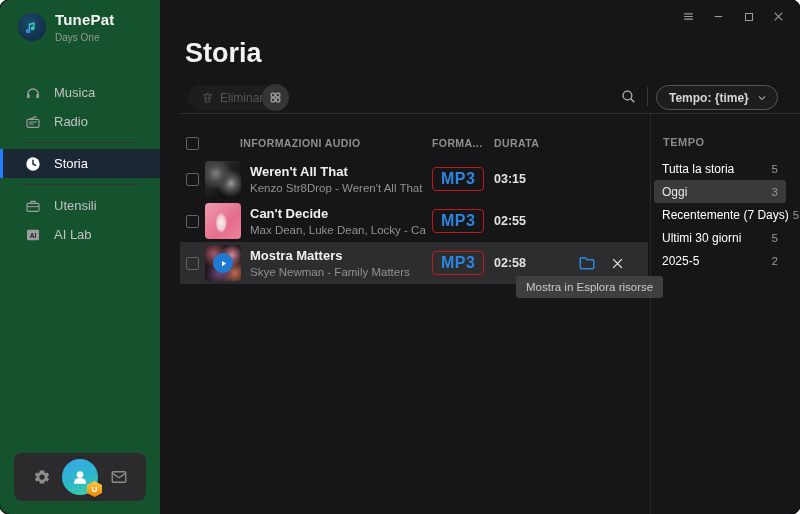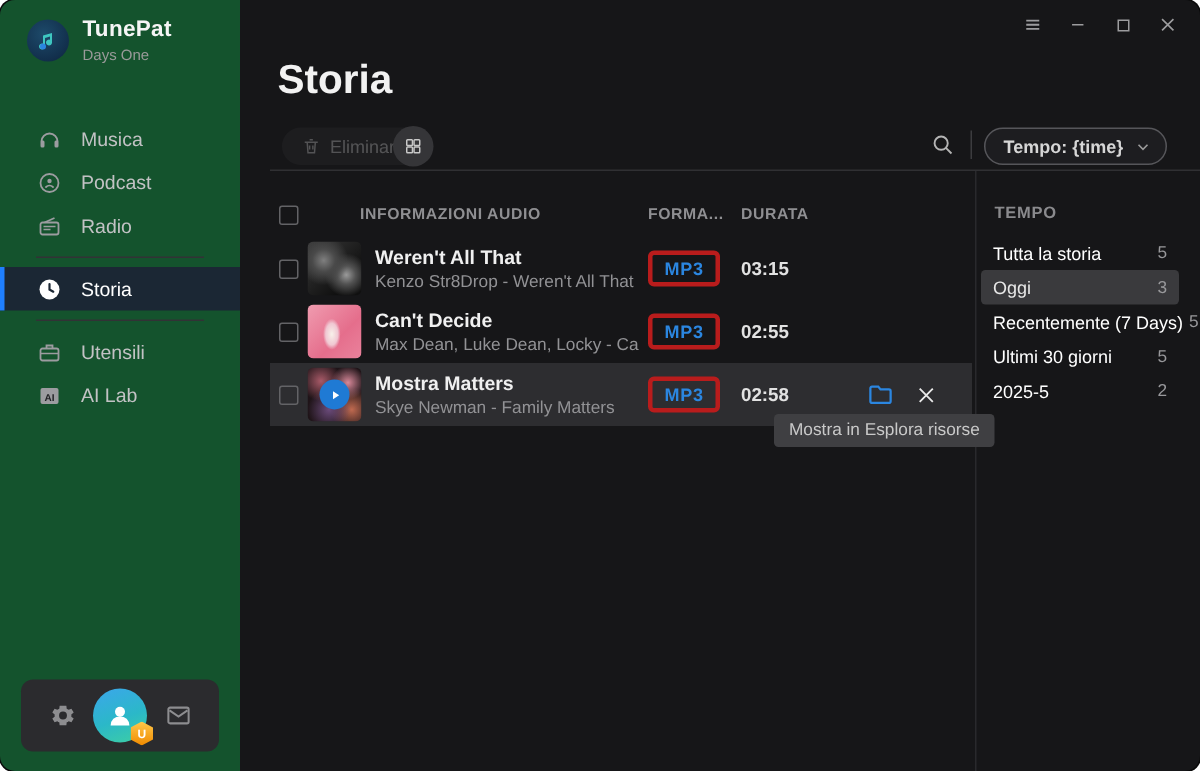--- a/index.html
+++ b/index.html
@@ -104,22 +104,22 @@
       #1f1418; }
   .play-overlay {
     position:absolute; left:8px; top:8px; width:20px; height:20px; border-radius:50%;
     background:#1f7ad4; display:flex; align-items:center; justify-content:center;
   }
   .song-text { margin-left:9px; width:176px; overflow:hidden; }
   .song-title { font-size:13px; font-weight:bold; color:#f0f0f0; white-space:nowrap; }
   .song-sub { font-size:11.5px; color:#929295; white-space:nowrap; margin-top:3px; }
   .fmt-badge {
     position:absolute; left:252px; top:50%; transform:translateY(-50%);
-    border:3px solid #b91c1c; color:#2b86e0; border-radius:4px;
-    font-size:12px; font-weight:bold; padding:2px 8px; letter-spacing:.5px;
+    border:1px solid #b91c1c; color:#2b86e0; border-radius:4px;
+    font-size:16px; font-weight:bold; padding:2px 8px; letter-spacing:.5px;
   }
   .duration { position:absolute; left:314px; font-size:12.5px; font-weight:bold; color:#e2e2e2; }
   .row-action-folder { position:absolute; left:398px; width:18px; height:18px; color:#2b86e0; }
   .row-action-close  { position:absolute; left:430px; width:15px; height:15px; color:#e8e8e8; }
   .tooltip {
     position:absolute; left:516px; top:276px; background:#3f3f42; color:#c9c9c9;
     font-size:11.5px; padding:5px 10px; border-radius:3px; white-space:nowrap; z-index:5;
   }
   
   .time-panel { position:absolute; left:650px; top:114px; right:0; bottom:0; }
@@ -165,30 +165,20 @@
               <path d="M4 14a8 8 0 0 1 16 0" fill="none" stroke="currentColor" stroke-width="2"></path>
               <rect x="3" y="13" width="4" height="7" rx="1.5" fill="currentColor"></rect>
               <rect x="17" y="13" width="4" height="7" rx="1.5" fill="currentColor"></rect>
             </svg>
         </span>
         <span>Musica</span>
       </div>
       <div class="nav-item">
         <span class="nicon">
           <svg width="16" height="16" viewBox="0 0 24 24">
-              <circle cx="12" cy="12" r="9" fill="none" stroke="currentColor" stroke-width="1.8"></circle>
-              <circle cx="12" cy="10" r="2.2" fill="currentColor"></circle>
-              <path d="M8.5 16a5 5 0 0 1 7 0" stroke="currentColor" fill="none" stroke-width="1.8" stroke-linecap="round"></path>
-            </svg>
-        </span>
-        <span>Podcast</span>
-      </div>
-      <div class="nav-item">
-        <span class="nicon">
-          <svg width="16" height="16" viewBox="0 0 24 24">
               <rect x="3" y="8" width="18" height="12" rx="2" fill="none" stroke="currentColor" stroke-width="1.8"></rect>
               <path d="M7 8l10-4.5" stroke="currentColor" stroke-width="1.8" fill="none"></path>
               <path d="M6 12h12M6 15h7" stroke="currentColor" stroke-width="1.5"></path>
             </svg>
         </span>
         <span>Radio</span>
       </div>
       <div class="nav-divider"></div>
       <div class="nav-item active">
         <span class="nicon">

